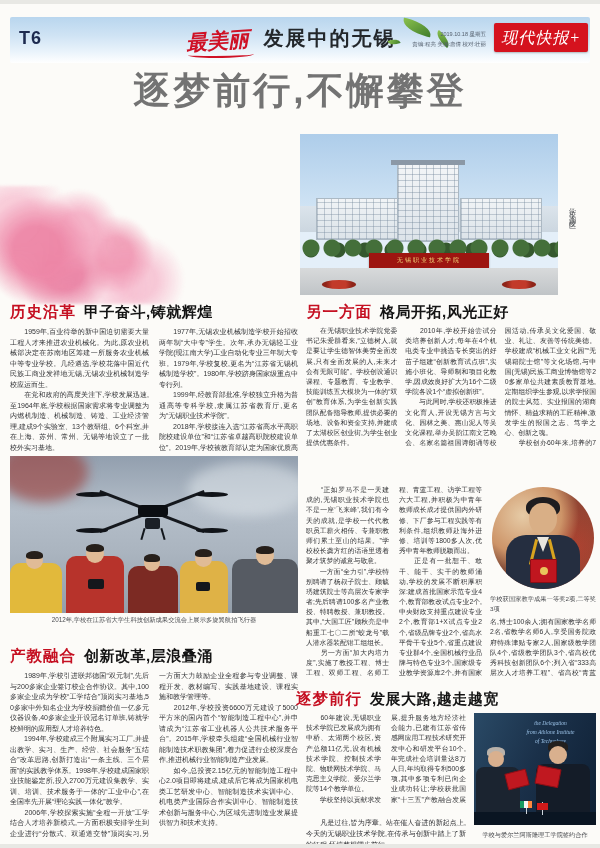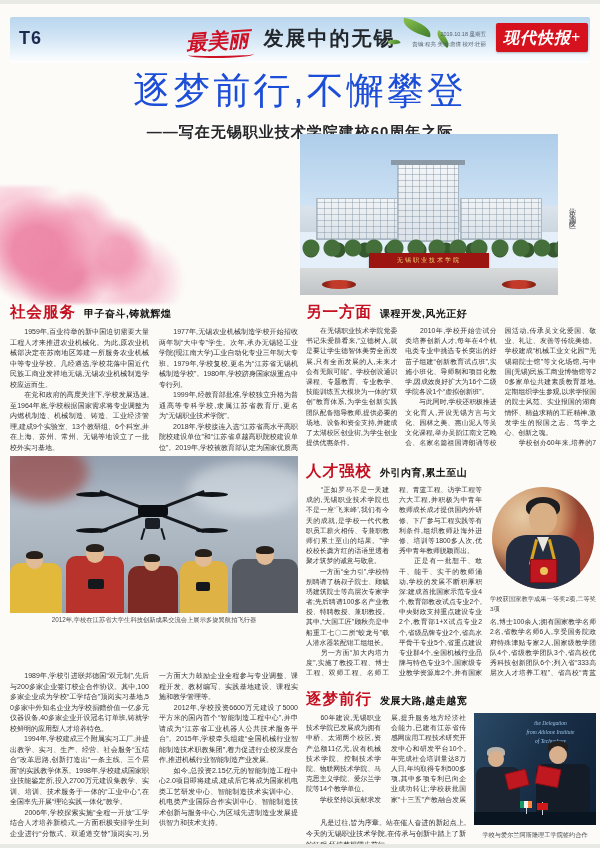--- a/index.html
+++ b/index.html
@@ -15,27 +15,27 @@
   .script { display:inline-block; color:#cf1126; font-size:21px; font-weight:bold; font-style:italic;
     font-family:"Liberation Serif","DejaVu Serif",serif; transform:rotate(-4deg); }
   .swoosh { position:absolute; left:2px; top:26px; width:66px; height:7px;
     border-bottom:2px solid #cf1126; border-radius:0 0 60% 40%; }
   .btitle { margin-left:10px; font-size:20px; font-weight:bold; color:#23272b; letter-spacing:2px; vertical-align:3px; }
   .leaf { position:absolute; background:linear-gradient(135deg,#8cc24e,#3f7d2b); border-radius:2% 90% 2% 90%; }
   .leaf1 { left:392px; top:4px;  width:30px; height:13px; transform:rotate(14deg); }
   .leaf2 { left:424px; top:18px; width:18px; height:8px;  transform:rotate(42deg); }
   .leaf3 { left:378px; top:22px; width:12px; height:6px;  transform:rotate(-18deg); }
   .pubinfo { position:absolute; right:104px; top:13px; text-align:right; font-size:5.5px; color:#55606e; line-height:1.8; }
-  .masthead { position:absolute; right:2px; top:6px; background:#d5121e; color:#ffffff; font-weight:bold; font-style:italic;
+  .masthead { position:absolute; right:2px; top:6px; background:#d5121e; color:#ffffff; font-weight:normal; font-style:italic;
     font-size:16px; line-height:1; padding:7px 7px 6px; letter-spacing:1px; border-radius:2px;
     font-family:"Liberation Serif","DejaVu Serif",serif; box-shadow:0 1px 2px rgba(0,0,0,.25); }
 
   
   .hl { position:absolute; top:62px; left:0; width:100%; text-align:center; }
-  .hl h1 { font-size:37px; font-weight:400; color:#1d4ed8; letter-spacing:3px; }
+  .hl h1 { font-size:37px; font-weight:700; color:#737373; letter-spacing:3px; }
   .hl h2 { font-size:15px; font-weight:bold; color:#25272a; margin-top:7px; letter-spacing:1px; }
 
   
   .blossom { position:absolute; left:-8px; top:182px; width:205px; height:118px; z-index:1; filter:blur(1.5px); opacity:.9;
     background:
       radial-gradient(circle at 22% 55%, rgba(236,122,158,.95) 0 14%, transparent 32%),
       radial-gradient(circle at 42% 38%, rgba(244,164,190,.9) 0 13%, transparent 30%),
       radial-gradient(circle at 60% 58%, rgba(238,136,168,.85) 0 12%, transparent 28%),
       radial-gradient(circle at 12% 30%, rgba(247,186,205,.8) 0 12%, transparent 28%),
       radial-gradient(circle at 35% 72%, rgba(228,96,140,.8) 0 12%, transparent 30%),
@@ -68,21 +68,21 @@
   .hedgeText { font-size:6px; color:#f3d579; letter-spacing:2px; white-space:nowrap; }
   .plaza { position:absolute; left:0; bottom:0; width:100%; height:27px; background:linear-gradient(180deg,#d8dadb,#c0c4c7); }
   .bed { position:absolute; bottom:6px; width:34px; height:9px; border-radius:50%;
     background:radial-gradient(circle,#c23a2a 0 40%,#8e2418 75%); }
   .bedL { left:22px; } .bedR { right:22px; }
   .vcap { position:absolute; left:567px; top:198px; writing-mode:vertical-rl; font-size:7px; color:#5a5d61; letter-spacing:3px; }
 
   
   .sec { position:absolute; white-space:nowrap; }
   .kicker { color:#c51022; font-size:15.5px; font-weight:bold; margin-right:8px; letter-spacing:1px; }
-  .stitle { color:#141414; font-size:10px; font-weight:bold; letter-spacing:.5px; }
+  .stitle { color:#141414; font-size:15px; font-weight:bold; letter-spacing:.5px; }
   .body { position:absolute; font-size:7px; line-height:1.5; color:#333437; text-align:justify;
     white-space:pre-line; word-break:break-all; overflow:hidden; }
   .c2 { column-count:2; column-gap:10px; }
   .c3 { column-count:3; column-gap:8px; }
 
   .secHistory  { top:298px; left:10px; }
   .bodyHistory { top:323px; left:10px; width:288px; height:126px; }
   .secChan     { top:642px; left:10px; }
   .bodyChan    { top:667px; left:10px; width:288px; height:179px; }
 
@@ -102,21 +102,21 @@
     clip-path:polygon(0 0,100% 0,50% 100%); }
   .lan1,.lan2 { position:absolute; top:52px; width:3px; height:26px; background:#d9a41f; }
   .lan1 { left:40px; transform:rotate(14deg); } .lan2 { left:59px; transform:rotate(-14deg); }
   .cert { position:absolute; left:38px; top:72px; width:27px; height:24px; background:#c0161f;
     border:1px solid #8c0d15; border-radius:1px; }
   .seal { position:absolute; left:9px; top:7px; width:8px; height:8px; border-radius:50%; background:#e9c55b; }
   .pcap { font-size:6.2px; line-height:1.55; color:#46484c; margin-top:5px; text-align:justify; }
   .sideBody { font-size:6.8px; line-height:1.5; color:#333437; text-align:justify; word-break:break-all;
     margin-top:4px; height:60px; overflow:hidden; }
 
-  .secDream { top:685px; left:306px; }
+  .secDream { top:685px; left:296px; }
   .dreamRow { position:absolute; top:709px; left:306px; width:290px; height:139px; display:flex; gap:8px; }
   .dreamLeft { width:160px; }
   .bodyDream { position:static; width:160px; height:100px; font-size:6.8px; }
   .closing { font-size:7px; line-height:1.55; color:#2e2f33; text-align:justify; word-break:break-all;
     white-space:pre-line; margin-top:5px; }
   .dreamRight { width:122px; }
   .signPhoto { position:relative; width:122px; height:112px; overflow:hidden;
     background:linear-gradient(115deg,#2a4a66 0%,#1a3049 48%,#0e1f33 100%); }
   .overlayText { position:absolute; top:6px; left:34px; right:3px; font-size:5.5px; line-height:1.6; color:#9cc3e8;
     font-style:italic; text-align:center; white-space:pre-line; font-family:"Liberation Serif","DejaVu Serif",serif; }
@@ -171,21 +171,20 @@
     <span class="leaf leaf3"></span>
     <div class="pubinfo">
       <div>2019.10.18 星期五</div>
       <div>责编:程亮 美编:唐倩 校对:壮丽</div>
     </div>
     <div class="masthead">现代快报+</div>
   </header>
 
   <div class="hl">
     <h1>逐梦前行,不懈攀登</h1>
-    <h2>——写在无锡职业技术学院建校60周年之际</h2>
   </div>
 
   <div class="blossom"></div>
 
   <figure class="campus">
     <div class="farrow"></div>
     <div class="bldg tower"></div>
     <div class="roof"></div>
     <div class="bldg wingL"></div>
     <div class="bldg wingR"></div>
@@ -193,21 +192,21 @@
     <div class="hedge">
       <span class="hedgeText">无锡职业技术学院</span>
     </div>
     <div class="plaza"></div>
     <div class="bed bedL"></div>
     <div class="bed bedR"></div>
   </figure>
   <div class="vcap">学校太湖校区</div>
 
   <div class="sec secHistory">
-    <span class="kicker">社会服务</span><span class="stitle">甲子奋斗,铸就辉煌</span>
+    <span class="kicker">历史沿革</span><span class="stitle">甲子奋斗,铸就辉煌</span>
   </div>
   <div class="body c2 bodyHistory">　　1959年,百业待举的新中国迫切需要大量工程人才来推进农业机械化。为此,原农业机械部决定在苏南地区筹建一所服务农业机械中等专业学校。几经遴选,学校花落中国近代民族工商业发祥地无锡,无锡农业机械制造学校应运而生。
 　　在党和政府的高度关注下,学校发展迅速,至1964年底,学校根据国家需求将专业调整为内燃机制造、机械制造、铸造、工业经济管理,建成9个实验室、13个教研组、6个科室,并在上海、苏州、常州、无锡等地设立了一批校外实习基地。
 　　1977年,无锡农业机械制造学校开始招收两年制“大中专”学生。次年,承办无锡轻工业学院(现江南大学)工业自动化专业三年制大专班。1979年,学校复校,更名为“江苏省无锡机械制造学校”。1980年,学校跻身国家级重点中专行列。
 　　1999年,经教育部批准,学校独立升格为普通高等专科学校,隶属江苏省教育厅,更名为“无锡职业技术学院”。
 　　2018年,学校接连入选“江苏省高水平高职院校建设单位”和“江苏省卓越高职院校建设单位”。2019年,学校被教育部认定为国家优质高职院校,在中国高职高专院校综合竞争力排行榜中,从连续三年的全国第六跃升至全国第四。</div>
 
   <figure class="drone">
     <div class="blob blobRed"></div>
     <div class="blob blobLight"></div>
@@ -245,37 +244,37 @@
       <div class="remote" style="left:16px;bottom:22px;width:14px;height:9px;"></div>
     </div>
     <div class="person" style="left:222px;">
       <div class="coat" style="left:0;width:66px;height:54px;background:#565b63;"></div>
       <div class="phead" style="left:24px;bottom:48px;width:18px;height:18px;"></div>
       <div class="phair" style="left:24px;bottom:59px;width:18px;height:8px;"></div>
     </div>
   </figure>
   <figcaption class="dcap">2012年,学校在江苏省大学生科技创新成果交流会上展示多旋翼航拍飞行器</figcaption>
 
+  <div class="sec secChan">
+    <span class="kicker">产教融合</span><span class="stitle">创新改革,层浪叠涌</span>
+  </div>
   <div class="body c2 bodyChan">　　1989年,学校引进联邦德国“双元制”,先后与200多家企业签订校企合作协议。其中,100多家企业成为学校“工学结合”顶岗实习基地,50多家中外知名企业为学校捐赠价值一亿多元仪器设备,40多家企业开设冠名订单班,铸就学校鲜明的应用型人才培养特色。
 　　1994年,学校建成三个附属实习工厂,并提出教学、实习、生产、经营、社会服务“五结合”改革思路,创新打造出“一条主线、三个层面”的实践教学体系。1998年,学校建成国家职业技能鉴定所,投入2700万元建设集教学、实训、培训、技术服务于一体的“工业中心”,在全国率先开展“理论实践一体化”教学。
 　　2006年,学校探索实施“全程一开放”工学结合人才培养新模式,一方面积极安排学生到企业进行“分散式、双通道交替”顶岗实习,另一方面大力鼓励企业全程参与专业调整、课程开发、教材编写、实践基地建设、课程实施和教学管理等。
 　　2012年,学校投资6600万元建设了5000平方米的国内首个“智能制造工程中心”,并申请成为“江苏省工业机器人公共技术服务平台”。2015年,学校牵头组建“全国机械行业智能制造技术职教集团”,着力促进行企校深度合作,推进机械行业智能制造产业发展。
 　　如今,总投资2.15亿元的智能制造工程中心2.0项目即将建成,建成后它将成为国家机电类工艺研发中心、智能制造技术实训中心、机电类产业国际合作实训中心、智能制造技术创新与服务中心,为区域先进制造业发展提供智力和技术支持。</div>
 
   <div class="sec secLide">
-    <span class="kicker">另一方面</span><span class="stitle">课程开发,风光正好</span>
+    <span class="kicker">另一方面</span><span class="stitle">格局开拓,风光正好</span>
   </div>
   <div class="body c3 bodyLide">　　在无锡职业技术学院党委书记朱爱群看来,“立德树人,就是要让学生德智体美劳全面发展,只有全面发展的人,未来才会有无限可能”。学校创设通识课程、专题教育、专业教学、技能训练五大模块为一体的“双创”教育体系,为学生创新实践团队配备指导教师,提供必要的场地、设备和资金支持,并建成了太湖校区创业街,为学生创业提供优惠条件。
 　　2010年,学校开始尝试分类培养创新人才,每年在4个机电类专业中挑选专长突出的好苗子组建“创新教育试点班”,实施小班化、导师制和项目化教学,因成效良好扩大为16个二级学院各设1个“虚拟创新班”。
 　　与此同时,学校还积极推进文化育人,开设无锡方言与文化、园林之美、惠山泥人等吴文化课程,举办吴韵江南文艺晚会、名家名篇祖国诗朗诵等校园活动,传承吴文化爱国、敬业、礼让、友善等传统美德。学校建成“机械工业文化园”“无锡籍院士馆”等文化场馆,与中国(无锡)民族工商业博物馆等20多家单位共建素质教育基地,定期组织学生参观,以求学报国的院士风范、实业报国的湖商情怀、精益求精的工匠精神,激发学生的报国之志、笃学之心、创新之魂。
 　　学校创办60年来,培养的7万多名毕业生以“留得住、用得上、干得好”广受好评,学校也享有无锡机械行业“黄埔军校”的美誉。随着学校办学格局的不断开拓,学生的综合素质显著提升,每年吸引数百家企业来校参加大型“双选会”,就业率一直稳居98%以上。</div>
 
-  <div class="sec secRencai">
-    <span class="kicker">人才强校</span><span class="stitle">外引内育,累土至山</span>
-  </div>
   <div class="talentRow">
     <div class="body c2 talentBody">　　“正如罗马不是一天建成的,无锡职业技术学院也不是一座‘飞来峰’,我们有今天的成就,是学校一代代教职员工薪火相传、专兼职教师们累土至山的结果。”学校校长龚方红的话语里透着聚才筑梦的诚意与敬意。
 　　一方面“全力引”,学校特别聘请了杨叔子院士、顾毓琇建筑院士等高层次专家学者;先后聘请100多名产业教授、特聘教授、兼职教授。其中,“大国工匠”顾秋亮是中船重工七〇二所“蛟龙号”载人潜水器装配钳工组组长。
 　　另一方面“加大内培力度”,实施了教授工程、博士工程、双师工程、名师工程、青蓝工程、访学工程等六大工程,并积极为中青年教师成长成才提供国内外研修、下厂参与工程实践等有利条件,组织教师赴海外进修、培训等1800多人次,优秀中青年教师脱颖而出。
 　　正是有一批想干、敢干、能干、实干的教师涌动,学校的发展不断积厚积深:建成首批国家示范专业4个,教育部教改试点专业2个,中央财政支持重点建设专业2个,教育部1+X试点专业2个,省级品牌专业2个,省高水平骨干专业5个,省重点建设专业群4个,全国机械行业品牌与特色专业3个,国家级专业教学资源库2个,并有国家级精品课程13门、国家精品资源共享课程13门,国家规划教材36部。荣获国家级教学成果一等奖2项、二等奖3项,省教学成果特等奖3项、一等奖、二等奖近20项;申获国家自然科学基金项目、国家社会科学基金项目、教育部人文社科项目以及省自科、省社科在内的厅级及以上项目60余项。
 　　截至目前,无锡职业技术学院有专任教师650余名,其中教授60余</div>
     <div class="talentSide">
       <figure class="circle">
         <div class="hair"></div>
         <div class="face"></div>

